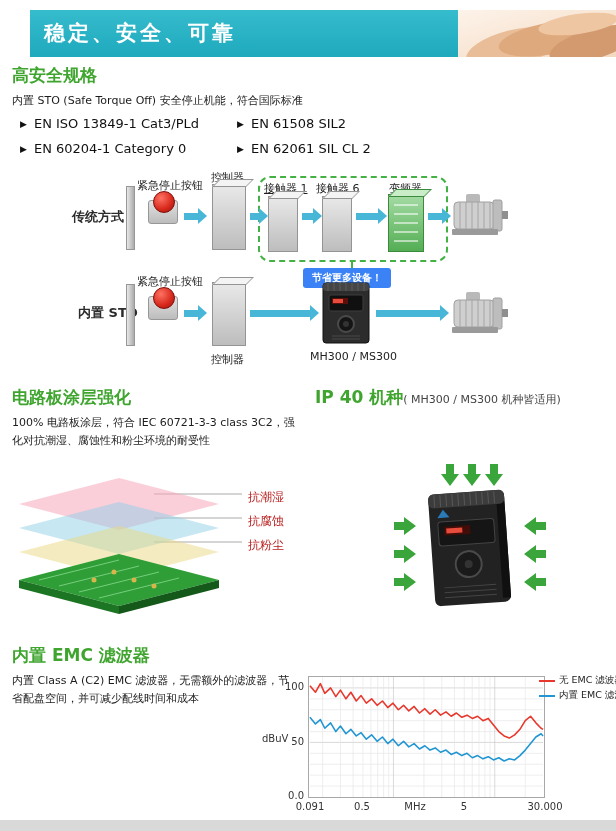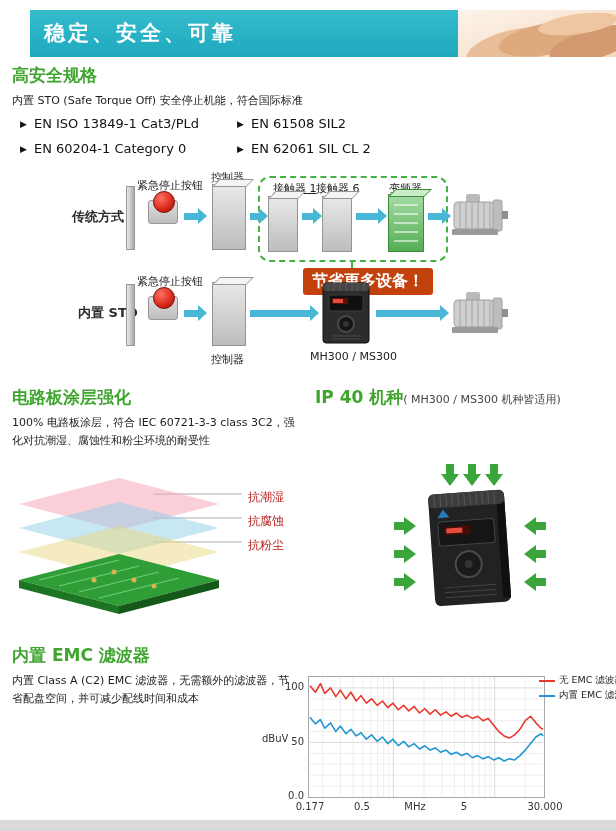--- a/index.html
+++ b/index.html
@@ -36,21 +36,21 @@
   .estop { position:absolute; width:30px; height:24px; background:linear-gradient(180deg,#e2e2e2,#bcbcbc);
            border:1px solid #979797; border-radius:3px; }
   .estop::after { content:""; position:absolute; left:4px; top:-10px; width:20px; height:20px; border-radius:50%;
                   background:radial-gradient(circle at 35% 30%,#ff7262,#d6281c 60%,#a31309);
                   border:1px solid #7e0d06; }
   .arrow { position:absolute; height:7px; background:#48b6d6; }
   .arrow::after { content:""; position:absolute; left:100%; top:-5px; border-top:8px solid transparent;
                   border-bottom:8px solid transparent; border-left:9px solid #48b6d6; }
   .dashed-box { position:absolute; border:2px dashed #43b143; border-radius:12px; }
   .badge-connector { position:absolute; border-left:2px dashed #43b143; }
-  .save-badge { position:absolute; background:#c2410c; color:#fff; font-size:16px; font-weight:700;
+  .save-badge { position:absolute; background:#3b82f6; color:#fff; font-size:10px; font-weight:700;
                 padding:3px 9px; border-radius:3px; white-space:nowrap; }
   .graphic { position:absolute; }
 
   
   .layer-label { position:absolute; font-size:12px; color:#b91c1c; white-space:nowrap; }
 
   
   .chart-plot { position:absolute; left:308px; top:676px; background:#fff; border:1px solid #a8a8a8; }
   .ytick { position:absolute; width:26px; text-align:right; font-size:10px; color:#333; }
   .xtick { position:absolute; width:44px; text-align:center; font-size:10px; color:#333; }
@@ -108,21 +108,21 @@
   <div class="row-label" style="left:72px; top:208px;">传统方式</div>
   <div class="slab" style="left:126px; top:186px; width:9px; height:64px;"></div>
   <div class="mini-label" style="left:137px; top:178px;">紧急停止按钮</div>
   <div class="estop" style="left:148px; top:200px;"></div>
 
   <div class="arrow" style="left:184px; top:213px; width:14px;"></div>
   <div class="mini-label" style="left:211px; top:170px;">控制器</div>
   <div class="box3d" style="left:212px; top:184px; width:34px; height:66px;"></div>
 
   <div class="dashed-box" style="left:258px; top:176px; width:190px; height:86px;"></div>
-  <div class="mini-label" style="left:273px; top:181px;text-decoration:underline;">接触器 1</div>
+  <div class="mini-label" style="left:264px; top:181px;text-decoration:underline;">接触器 1</div>
   <div class="mini-label" style="left:316px; top:181px;">接触器 6</div>
   <div class="mini-label" style="left:389px; top:181px;">变频器</div>
 
   <div class="arrow" style="left:250px; top:213px; width:9px;"></div>
   <div class="box3d" style="left:268px; top:196px; width:30px; height:56px;"></div>
   <div class="arrow" style="left:302px; top:213px; width:11px;"></div>
   <div class="box3d" style="left:322px; top:196px; width:30px; height:56px;"></div>
   <div class="arrow" style="left:356px; top:213px; width:22px;"></div>
   <div class="box3d green" style="left:388px; top:194px; width:36px; height:58px;">
       <div class="vents"></div>
@@ -273,21 +273,21 @@
       <line x1="165.0" y1="0" x2="165.0" y2="122" stroke="#e6e6e6" stroke-width="0.7"></line>
       <line x1="171.9" y1="0" x2="171.9" y2="122" stroke="#e6e6e6" stroke-width="0.7"></line>
       <line x1="177.9" y1="0" x2="177.9" y2="122" stroke="#e6e6e6" stroke-width="0.7"></line>
       <line x1="183.1" y1="0" x2="183.1" y2="122" stroke="#e6e6e6" stroke-width="0.7"></line>
       <line x1="187.9" y1="0" x2="187.9" y2="122" stroke="#c9c9c9" stroke-width="0.7"></line>
       <line x1="218.9" y1="0" x2="218.9" y2="122" stroke="#e6e6e6" stroke-width="0.7"></line>
       <polyline points="0.0,8.9 5.6,15.5 10.6,6.7 15.1,16.6 21.0,11.1 26.3,20.0 31.0,13.3 36.6,22.2 41.6,15.5 47.1,24.4 52.0,18.9 57.3,26.6 62.7,22.2 68.3,28.8 73.7,24.4 79.1,31.1 84.4,26.6 89.9,33.3 95.2,28.8 100.5,34.4 105.9,29.9 111.4,36.6 116.8,32.2 122.1,37.7 127.4,33.3 132.8,38.8 138.3,35.5 143.6,39.9 148.9,36.6 154.4,41.0 159.7,38.8 165.1,42.1 170.5,39.9 175.9,44.4 181.3,42.1 186.6,48.8 192.0,55.5 197.4,59.9 202.7,62.1 208.1,58.8 213.5,53.2 218.9,44.4 224.3,39.9 229.7,46.6 235.0,52.1 237.0,53.2" fill="none" stroke="#e8372c" stroke-width="1.6" stroke-linejoin="round"></polyline>
       <polyline points="0.0,41.0 5.6,47.7 10.6,43.3 15.1,52.1 21.0,46.6 26.3,55.5 31.0,49.9 36.6,57.7 41.6,53.2 47.1,59.9 52.0,56.6 57.3,63.2 62.7,58.8 68.3,65.4 73.7,61.0 79.1,67.7 84.4,63.2 89.9,69.9 95.2,65.4 100.5,71.0 105.9,67.7 111.4,73.2 116.8,69.9 122.1,74.3 127.4,72.1 132.8,76.5 138.3,74.3 143.6,78.7 148.9,76.5 154.4,79.9 159.7,77.6 165.1,82.1 170.5,79.9 175.9,83.2 181.3,81.0 186.6,84.3 192.0,82.1 197.4,85.4 202.7,83.2 208.1,84.3 213.5,79.9 218.9,74.3 224.3,67.7 229.7,61.0 235.0,57.7 237.0,59.9" fill="none" stroke="#2196d3" stroke-width="1.6" stroke-linejoin="round"></polyline>
     </svg>
 
-  <div class="xtick" style="left:288px; top:801px;">0.177</div>
+  <div class="xtick" style="left:288px; top:801px;">0.091</div>
   <div class="xtick" style="left:340px; top:801px;">0.5</div>
   <div class="xtick" style="left:393px; top:801px;">MHz</div>
   <div class="xtick" style="left:442px; top:801px;">5</div>
   <div class="xtick" style="left:523px; top:801px;">30.000</div>
 
   <div class="legend-row" style="left:539px; top:674px;">
     <span class="legend-swatch" style="background: rgb(232, 55, 44);"></span>
     <span class="legend-text">无 EMC 滤波器</span>
   </div>
   <div class="legend-row" style="left:539px; top:689px;">

